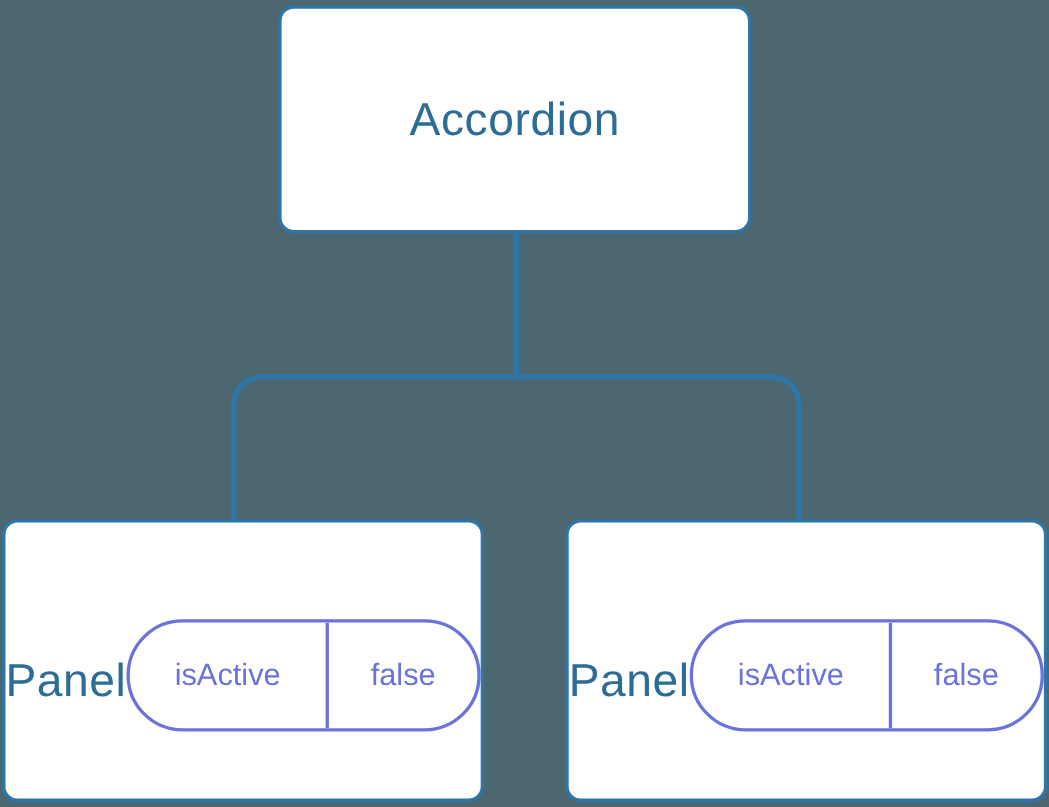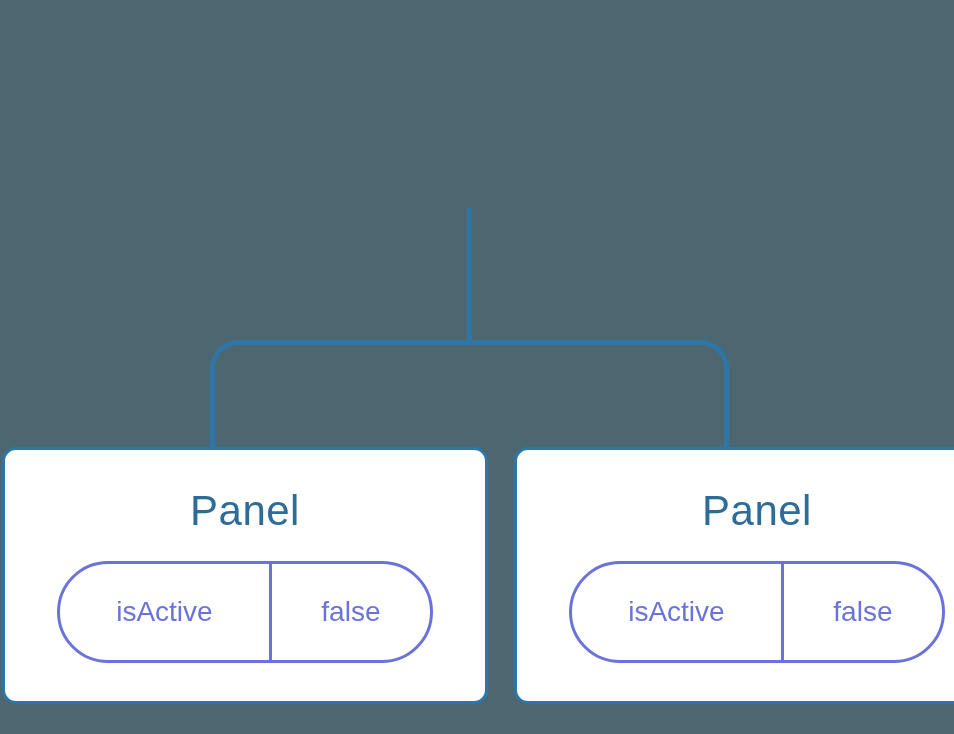--- a/index.html
+++ b/index.html
@@ -50,25 +50,25 @@
   .root-node {
     left: 253px;
     top: 5px;
     width: 430px;
     height: 207px;
     display: flex;
     align-items: center;
     justify-content: center;
   }
   .panel-node {
-    top: 447px;
-    width: 486px;
+    top: 472px;
+    width: 438px;
     height: 257px;
     display: flex;
-    flex-direction: column;
+    flex-direction: row;
     align-items: center;
   }
   .panel-left  { left: 2px; }
   .panel-right { left: 514px; }
   .node-label {
     font-size: 42px;
     color: var(--node-label);
     letter-spacing: 0.5px;
   }
   .panel-node .node-label {
@@ -97,20 +97,23 @@
   .pill-value { flex: 100; border-left: 3px solid var(--state-accent); }
 </style>
 </head>
 <body>
 
 <div class="stage">
 
   <div class="connector-stem"></div>
   <div class="connector-bracket"></div>
 
+  <div class="node root-node">
+    <span class="node-label">Accordion</span>
+  </div>
 
   <div class="node panel-node panel-left">
     <span class="node-label">Panel</span>
     <div class="state-pill">
       <span class="pill-cell pill-key">isActive</span>
       <span class="pill-cell pill-value">false</span>
     </div>
   </div>
 
   <div class="node panel-node panel-right">

